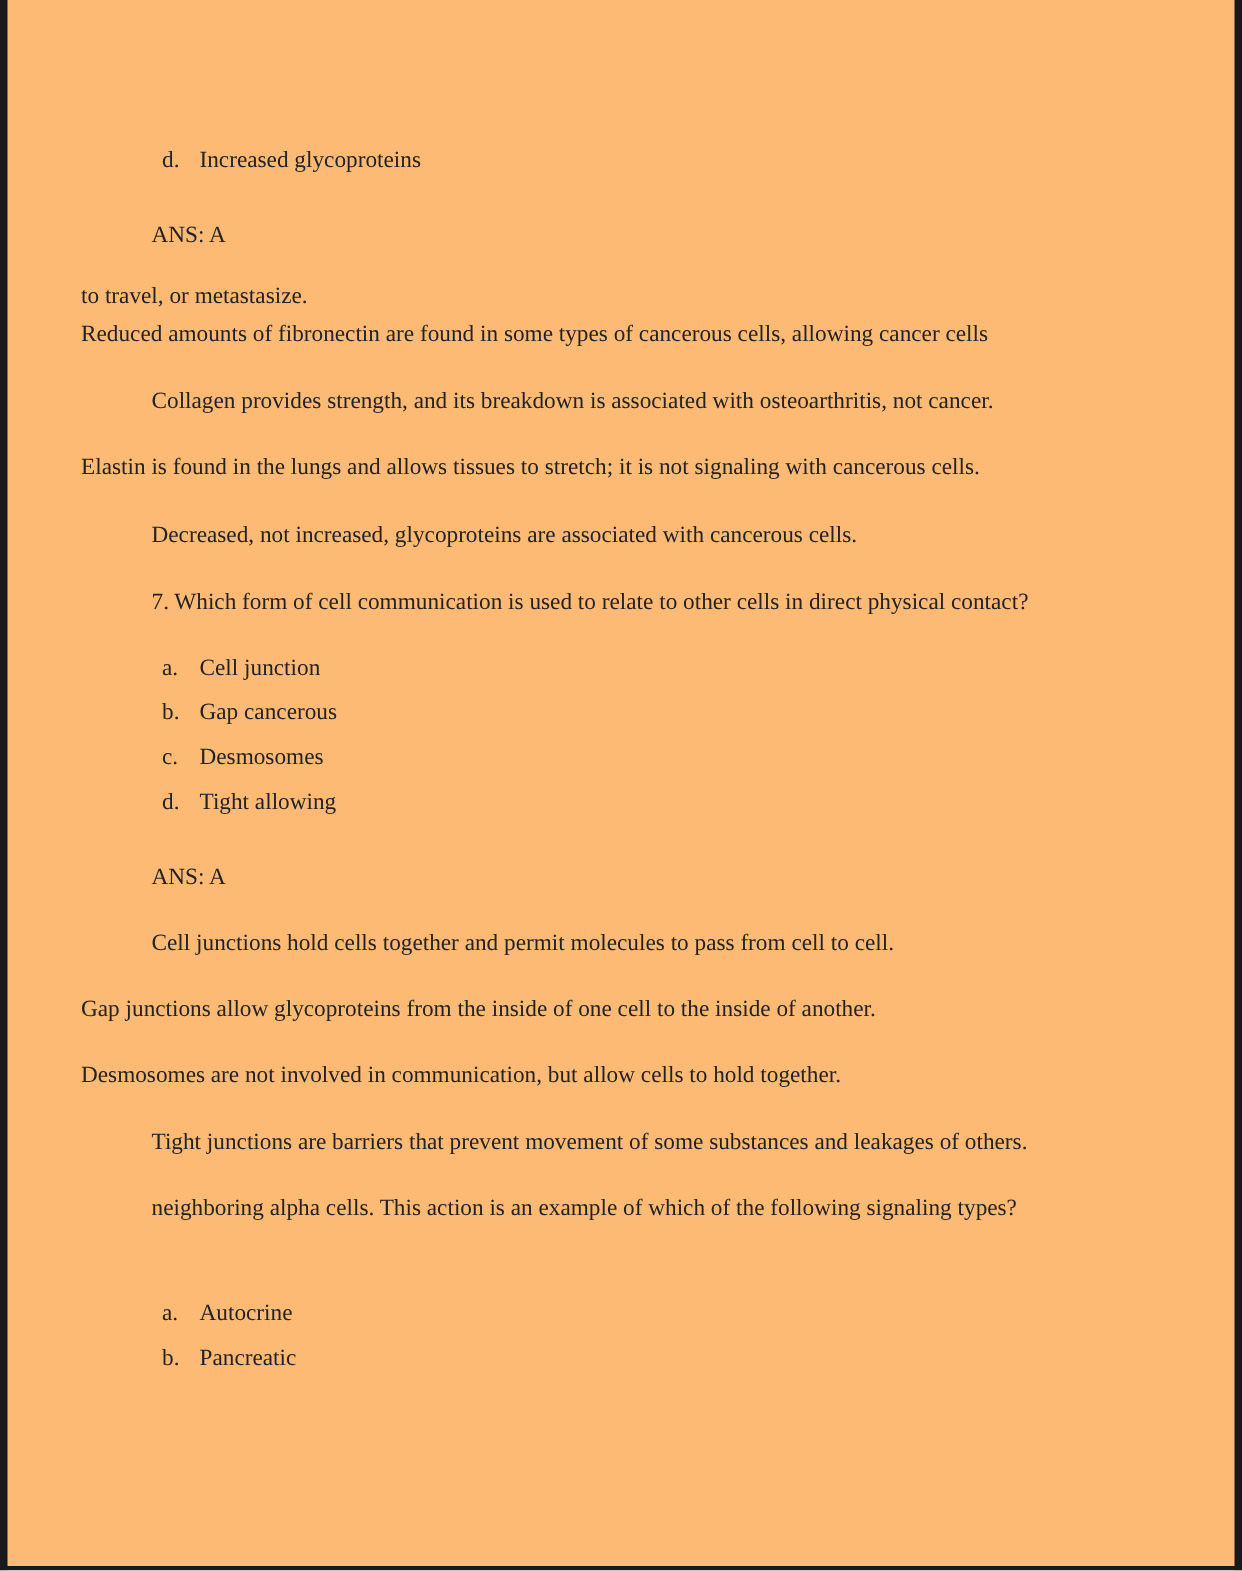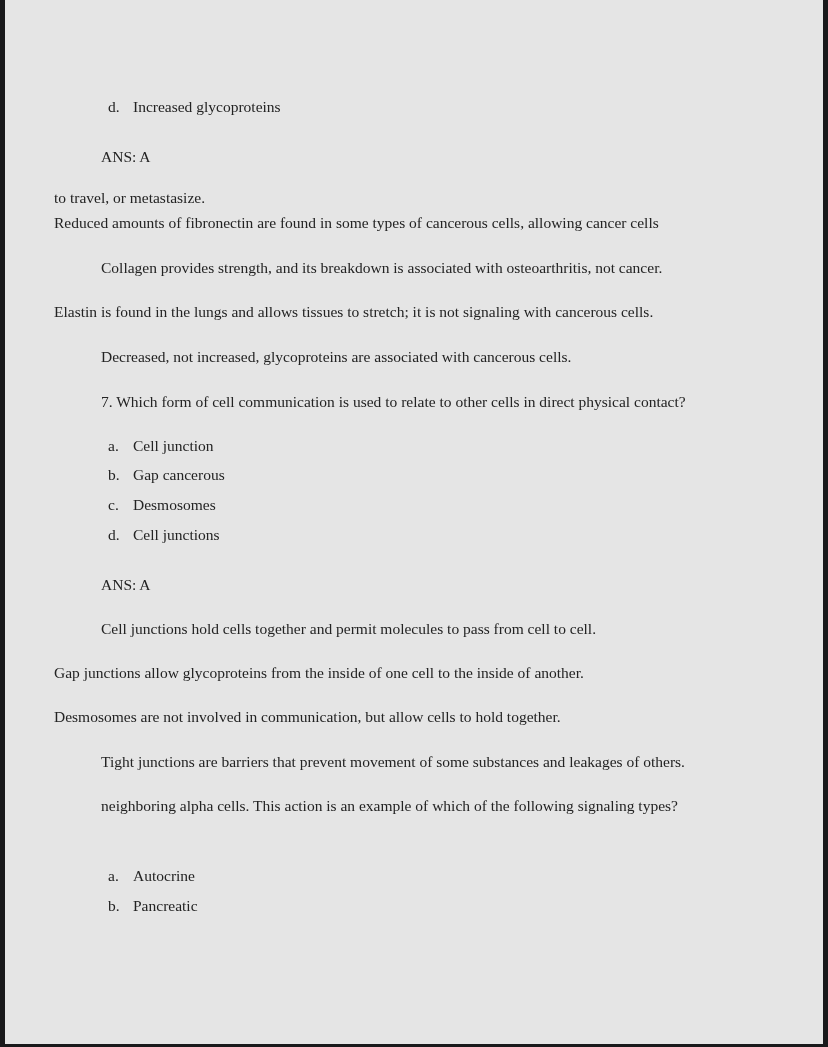--- a/index.html
+++ b/index.html
@@ -4,21 +4,21 @@
 <style>
   html, body {
     margin: 0;
     padding: 0;
     background: #ffffff;
   }
   .page {
     position: relative;
     width: 828px;
     height: 1047px;
-    background: #e5e5e5;
+    background: #fdba74;
     overflow: hidden;
     font-family: "Liberation Serif", "DejaVu Serif", serif;
     font-size: 15.5px;
     line-height: 25px;
     color: #232323;
   }
   .edge {
     position: absolute;
     background: #19191b;
   }
@@ -68,21 +68,21 @@
   <div class="t opt" style="top:433px">
     <span class="letter">a.</span><span>Cell junction</span>
   </div>
   <div class="t opt" style="top:462px">
     <span class="letter">b.</span><span>Gap cancerous</span>
   </div>
   <div class="t opt" style="top:492px">
     <span class="letter">c.</span><span>Desmosomes</span>
   </div>
   <div class="t opt" style="top:522px">
-    <span class="letter">d.</span><span>Cell junctions</span>
+    <span class="letter">d.</span><span>Tight allowing</span>
   </div>
 
   <div class="t indent" style="top:572px">ANS: A</div>
 
   <div class="t indent" style="top:616px">Cell junctions hold cells together and permit molecules to pass from cell to cell.</div>
   <div class="t flush" style="top:660px">Gap junctions allow glycoproteins from the inside of one cell to the inside of another.</div>
   <div class="t flush" style="top:704px">Desmosomes are not involved in communication, but allow cells to hold together.</div>
   <div class="t indent" style="top:749px">Tight junctions are barriers that prevent movement of some substances and leakages of others.</div>
 
   <div class="t indent multi" style="top:793px; width:660px">

